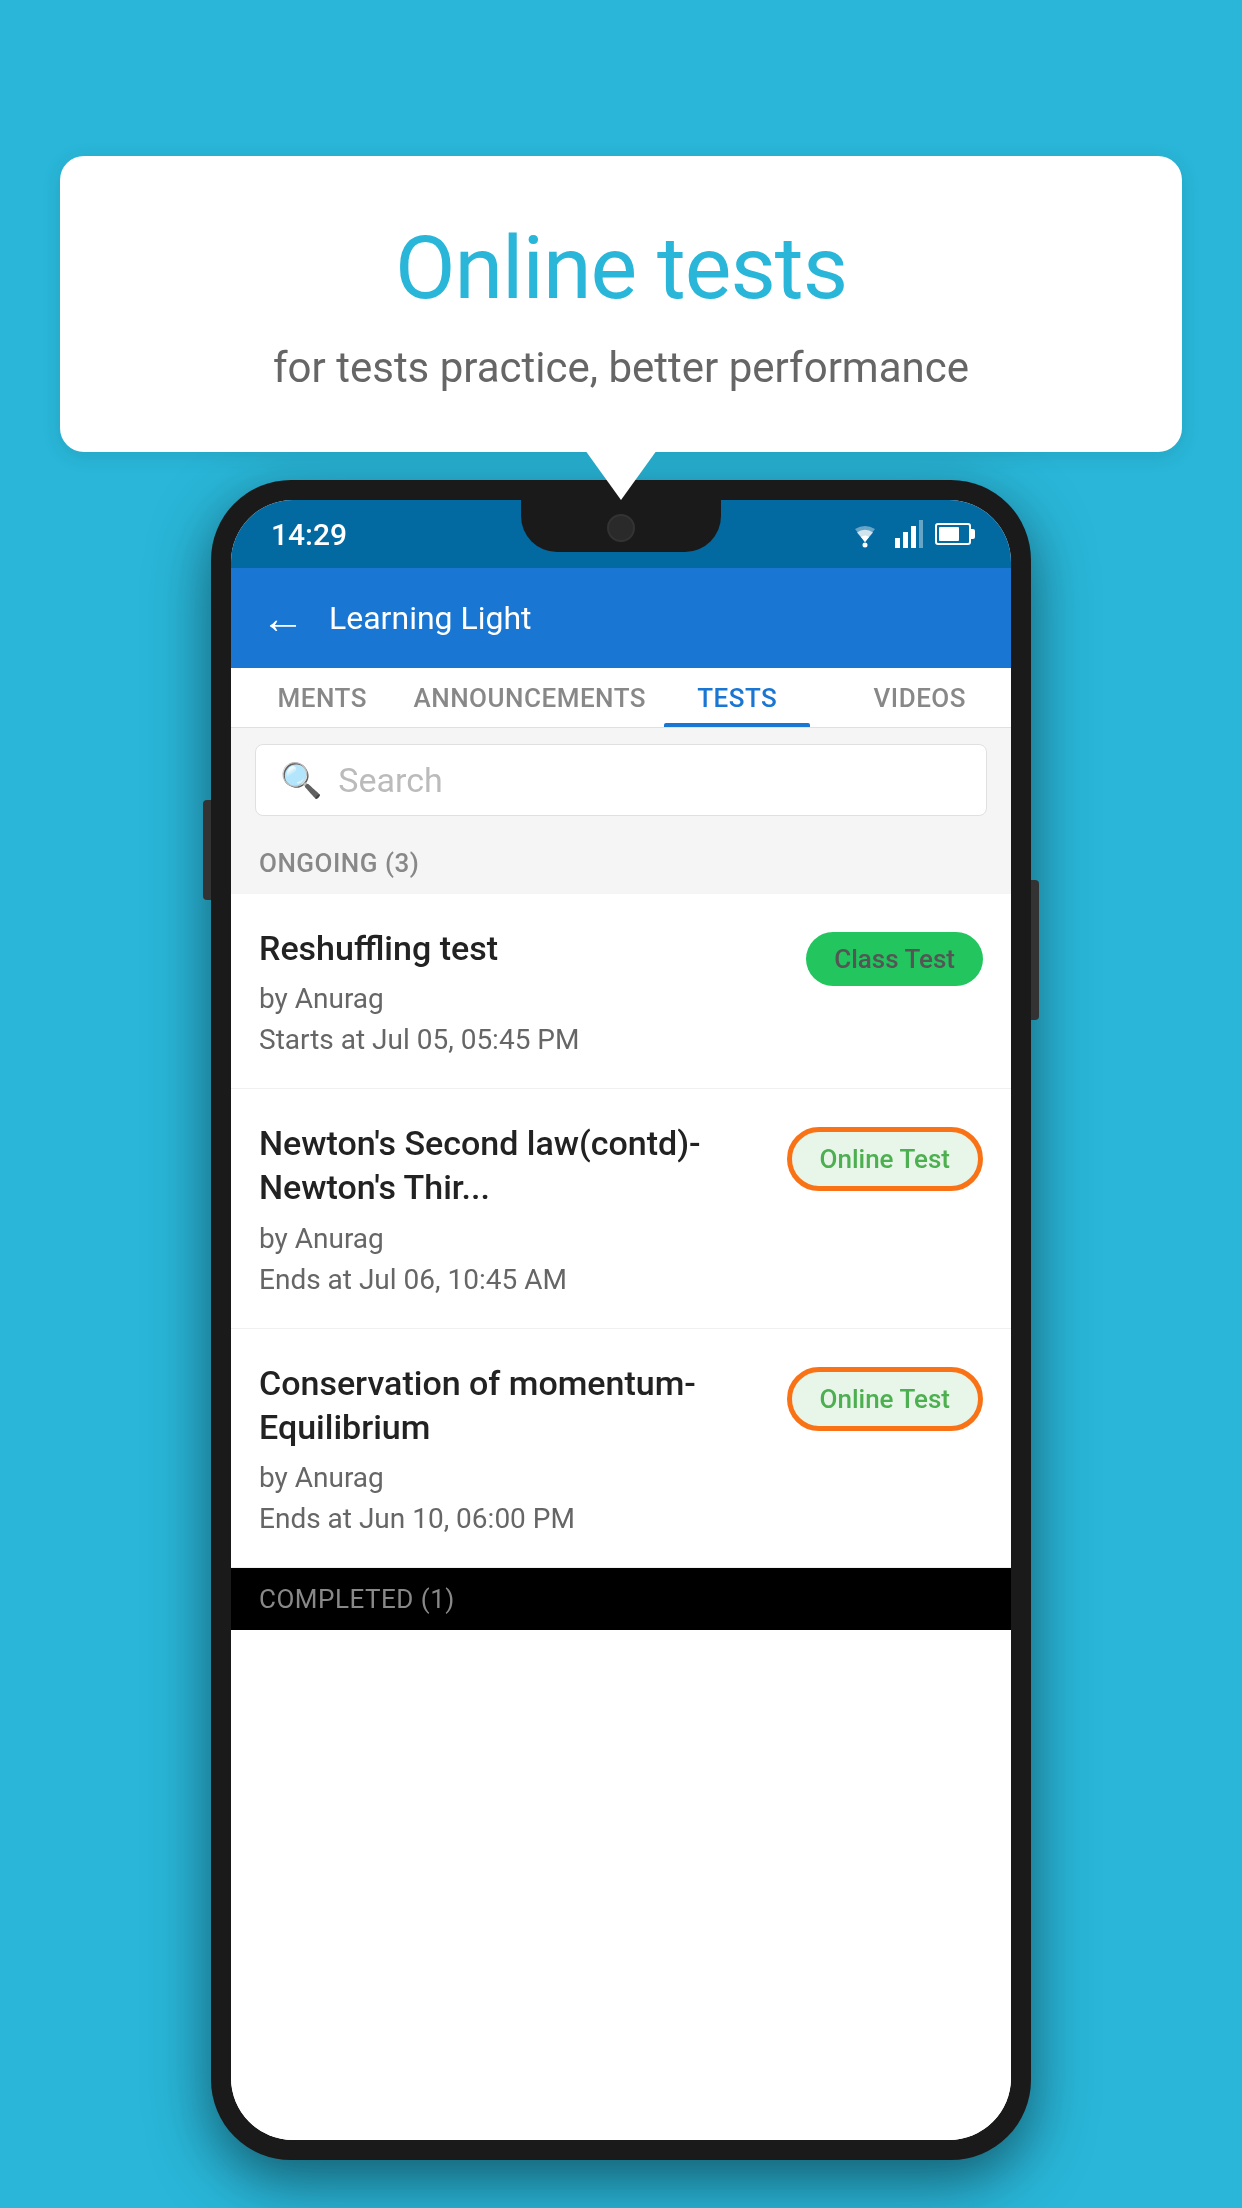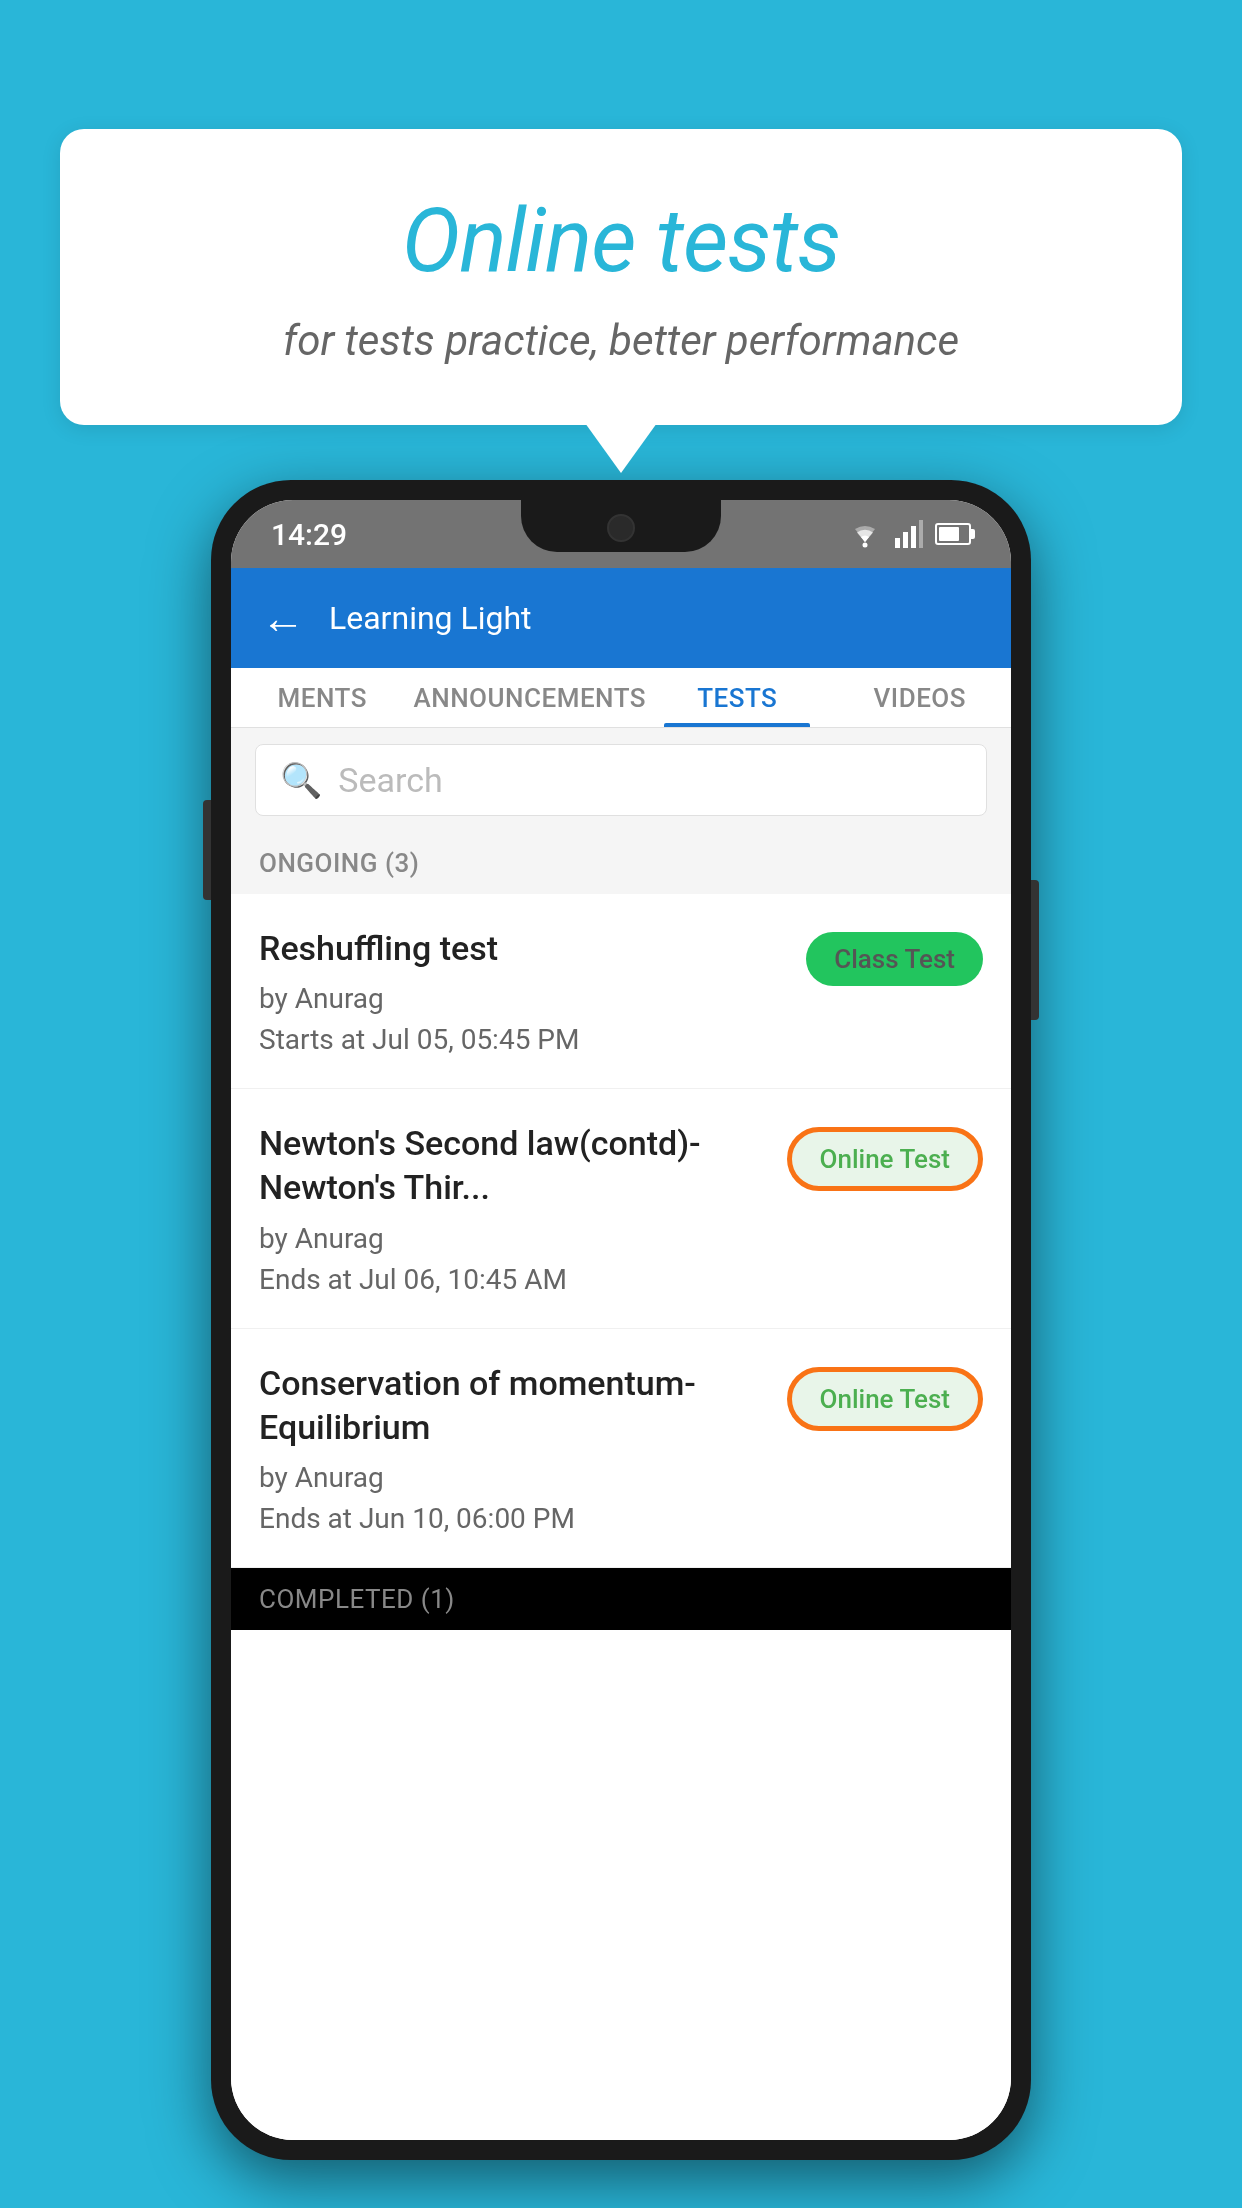--- a/index.html
+++ b/index.html
@@ -10,25 +10,24 @@
       height: 2208px;
       background-color: #29b6d8;
       font-family: 'Roboto', Arial, sans-serif;
       overflow: hidden;
       position: relative;
     }
 
     
     .speech-bubble-container {
       position: absolute;
-      top: 129px;
+      top: 156px;
       left: 60px;
       right: 60px;
       z-index: 10;
-      font-style: italic;
     }
 
     .speech-bubble {
       background: white;
       border-radius: 24px;
       padding: 60px 80px;
       text-align: center;
       box-shadow: 0 4px 20px rgba(0,0,0,0.1);
       position: relative;
     }
@@ -131,21 +130,21 @@
       height: 100%;
       background: white;
       border-radius: 62px;
       overflow: hidden;
       display: flex;
       flex-direction: column;
     }
 
     
     .status-bar {
-      background: #737373;
+      background: #0369a1;
       height: 68px;
       display: flex;
       align-items: center;
       justify-content: space-between;
       padding: 0 40px;
       flex-shrink: 0;
       gap: 48px;
     }
 
     .status-time {

